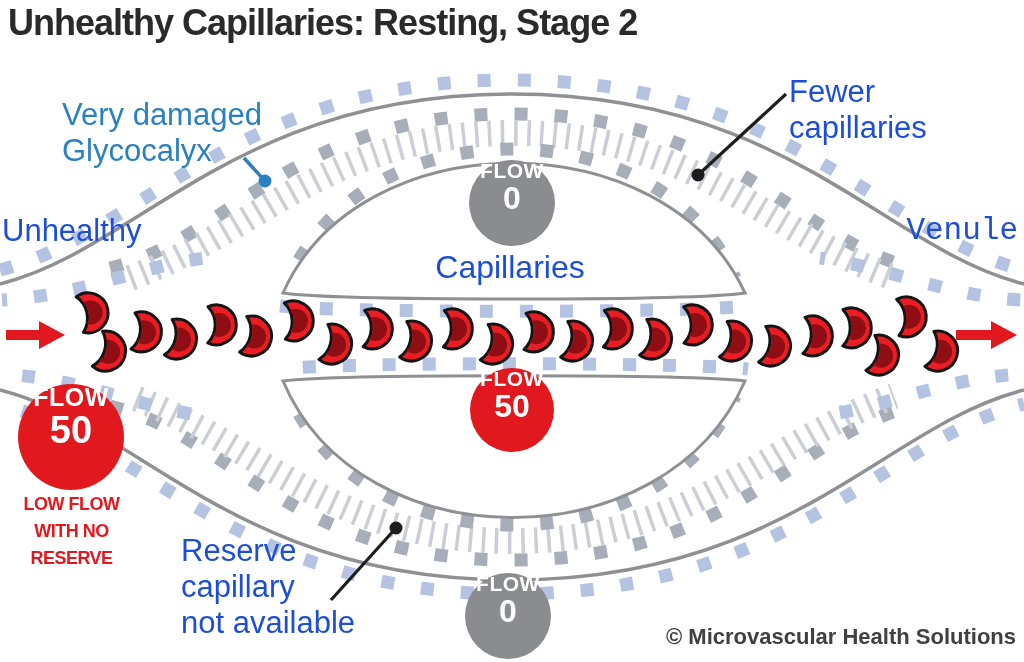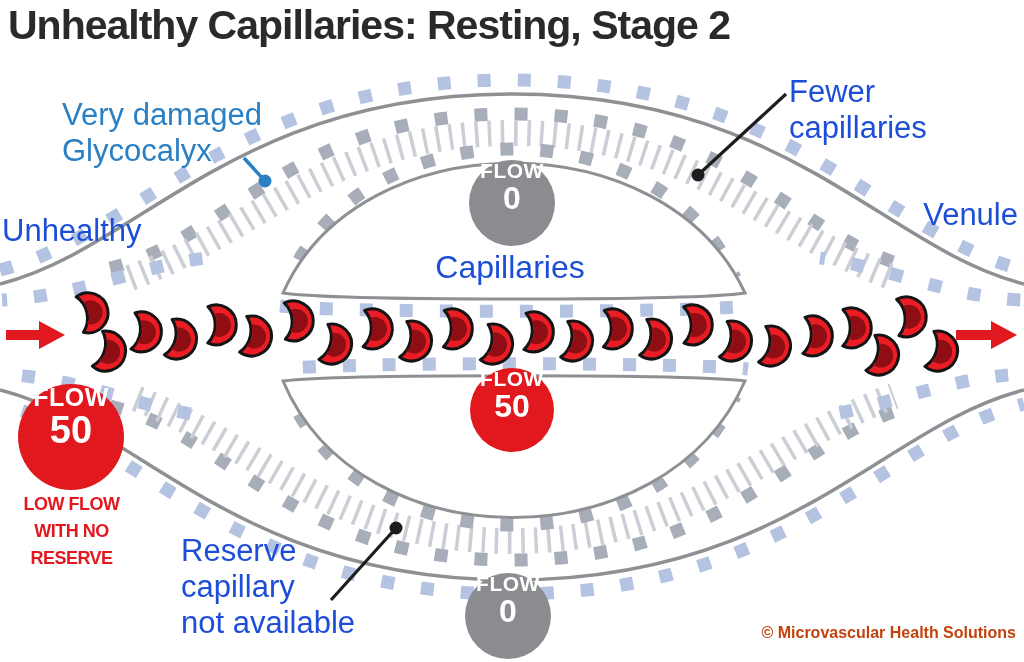--- a/index.html
+++ b/index.html
@@ -17,36 +17,36 @@
   .leader-black{stroke:#1d1d1d;stroke-width:3.2;}
   .leader-blue{stroke:var(--accent-blue);stroke-width:3.5;}
   .dot-black{fill:#1d1d1d;}
   .dot-blue{fill:var(--accent-blue);}
   .arrow{fill:var(--red);}
   .rbc-outer{fill:var(--rbc-red);stroke:#141414;stroke-width:3;stroke-linejoin:round;}
   .rbc-inner{fill:var(--rbc-dark);}
   
   .title{
     position:absolute;left:8px;top:2px;margin:0;
-    font-size:41px;font-weight:bold;letter-spacing:-1px;color:var(--text-dark);
+    font-size:36px;font-weight:bold;letter-spacing:-1px;color:var(--text-dark);
   }
   .lbl{position:absolute;color:#1d4ed8;font-size:31px;line-height:36px;}
   .lbl-arteriole{left:2px;top:213px;}
-  .lbl-venule{left:905px;top:197px;width:113px;text-align:right;}
+  .lbl-venule{left:905px;top:213px;width:113px;text-align:right;font-family:Liberation Mono, monospace;}
   .lbl-capillaries{left:380px;top:249px;width:260px;text-align:center;font-size:32px;}
   .lbl-fewer{left:789px;top:74px;}
   .lbl-reserve{left:181px;top:533px;}
   .lbl-glyco{left:62px;top:97px;color:var(--accent-blue);}
   .lbl-lowflow{
     position:absolute;left:3px;top:491px;width:137px;text-align:center;
     color:var(--red);font-weight:bold;font-size:18px;line-height:27px;letter-spacing:-0.5px;
   }
   .lbl span{display:block;}
   .credit{
-    position:absolute;right:8px;top:624px;font-size:16px;font-weight:bold;color:#c2410c;
+    position:absolute;right:8px;top:624px;font-size:22px;font-weight:bold;color:#404040;
   }
   
   .badge{
     position:absolute;border-radius:50%;color:#fff;text-align:center;
     display:flex;flex-direction:column;align-items:center;justify-content:flex-start;
     font-weight:bold;
   }
   .badge .b-label{font-size:21px;line-height:22px;letter-spacing:0.5px;}
   .badge .b-value{font-size:32px;line-height:32px;}
   .badge.gray{background:var(--gray-badge);}

